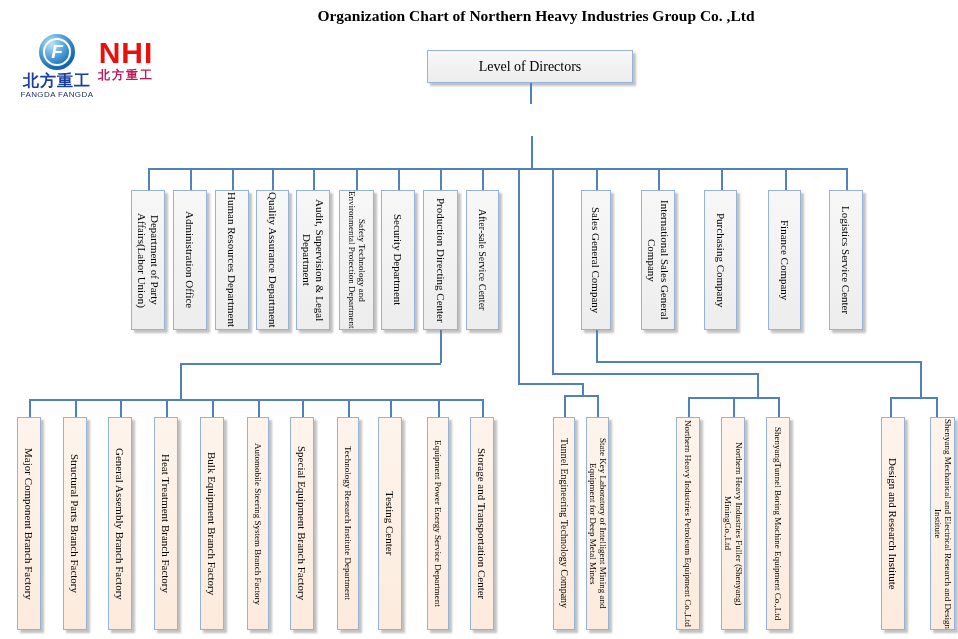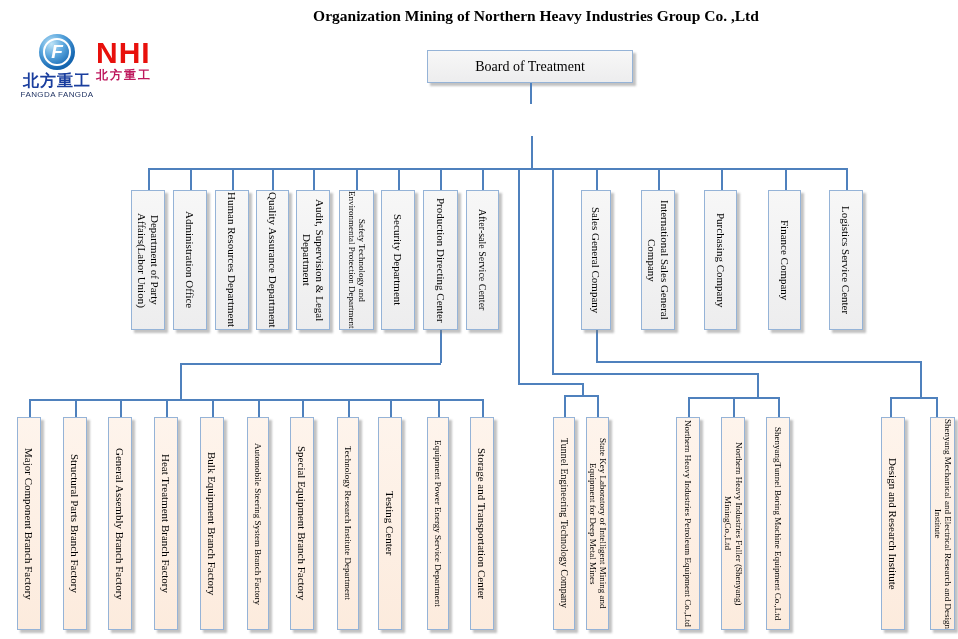--- a/index.html
+++ b/index.html
@@ -10,21 +10,21 @@
   
   .fangda{position:absolute;left:16px;top:34px;width:82px;text-align:center;}
   .fangda .ball{width:36px;height:36px;margin:0 auto;border-radius:50%;
       background:radial-gradient(circle at 35% 28%,#bfe4f7 0%,#5aa6dd 35%,#1668b3 70%,#0a4e92 100%);
       display:flex;align-items:center;justify-content:center;}
   .fangda .ball b{color:#fff;font-family:"Liberation Sans",sans-serif;font-size:19px;
       font-style:italic;border:2px solid #fff;border-radius:50%;width:24px;height:24px;
       display:flex;align-items:center;justify-content:center;}
   .fangda .cn{color:#1a3e9e;font-weight:bold;font-size:16px;letter-spacing:1px;line-height:1.1;margin-top:2px;}
   .fangda .en{color:#1a2d5e;font-size:8px;font-family:"Liberation Sans",sans-serif;letter-spacing:.4px;}
-  .nhi{position:absolute;left:96px;top:38px;width:92px;text-align:left;font-family:"Liberation Sans",sans-serif;}
+  .nhi{position:absolute;left:80px;top:38px;width:92px;text-align:center;font-family:"Liberation Sans",sans-serif;}
   .nhi .abbr{color:#e8100c;font-weight:bold;font-size:30px;line-height:1.0;letter-spacing:1px;}
   .nhi .cn{color:#be185d;font-weight:bold;font-size:12px;letter-spacing:2px;line-height:1.2;}
   
   .box{position:absolute;background:linear-gradient(#f7f7f7,#ededee);
        border:1.5px solid #95b3d7;box-shadow:3px 3px 2px rgba(120,120,120,.45);
        box-sizing:border-box;display:flex;align-items:center;justify-content:center;}
   .hbox{font-size:14px;text-align:center;}
   .vbox{writing-mode:vertical-rl;text-align:center;line-height:1.18;}
   .vbox span{text-align:center;}
   .t2{top:190px;height:140px;font-size:11px;}
@@ -34,36 +34,36 @@
   
   .ln{position:absolute;background:#4f81bd;}
   .h{height:1.5px;}
   .v{width:1.5px;}
 </style>
 </head>
 <body>
 
 <div class="canvas">
 
-  <div class="title">Organization Mining of Northern Heavy Industries  Group Co. ,Ltd</div>
+  <div class="title">Organization Chart of Northern Heavy Industries  Group Co. ,Ltd</div>
 
   <div class="fangda">
     <div class="ball">
         <b>F</b>
       </div>
     <div class="cn">北方重工</div>
     <div class="en">FANGDA FANGDA</div>
   </div>
   <div class="nhi">
     <div class="abbr">NHI</div>
     <div class="cn">北方重工</div>
   </div>
 
   <div class="box hbox" style="left:427px;top:50px;width:206px;height:33px;">
-      <span>Board of Treatment</span>
+      <span>Level of Directors</span>
     </div>
 
   <div>
     <i class="ln v" style="left:530px;top:83px;height:21px;"></i>
     <i class="ln v" style="left:531px;top:136px;height:33px;"></i>
     <i class="ln h" style="left:148px;top:168px;width:699px;"></i>
 
     <i class="ln v" style="left:148px;top:168px;height:22px;"></i>
     <i class="ln v" style="left:190px;top:168px;height:22px;"></i>
     <i class="ln v" style="left:232px;top:168px;height:22px;"></i>

